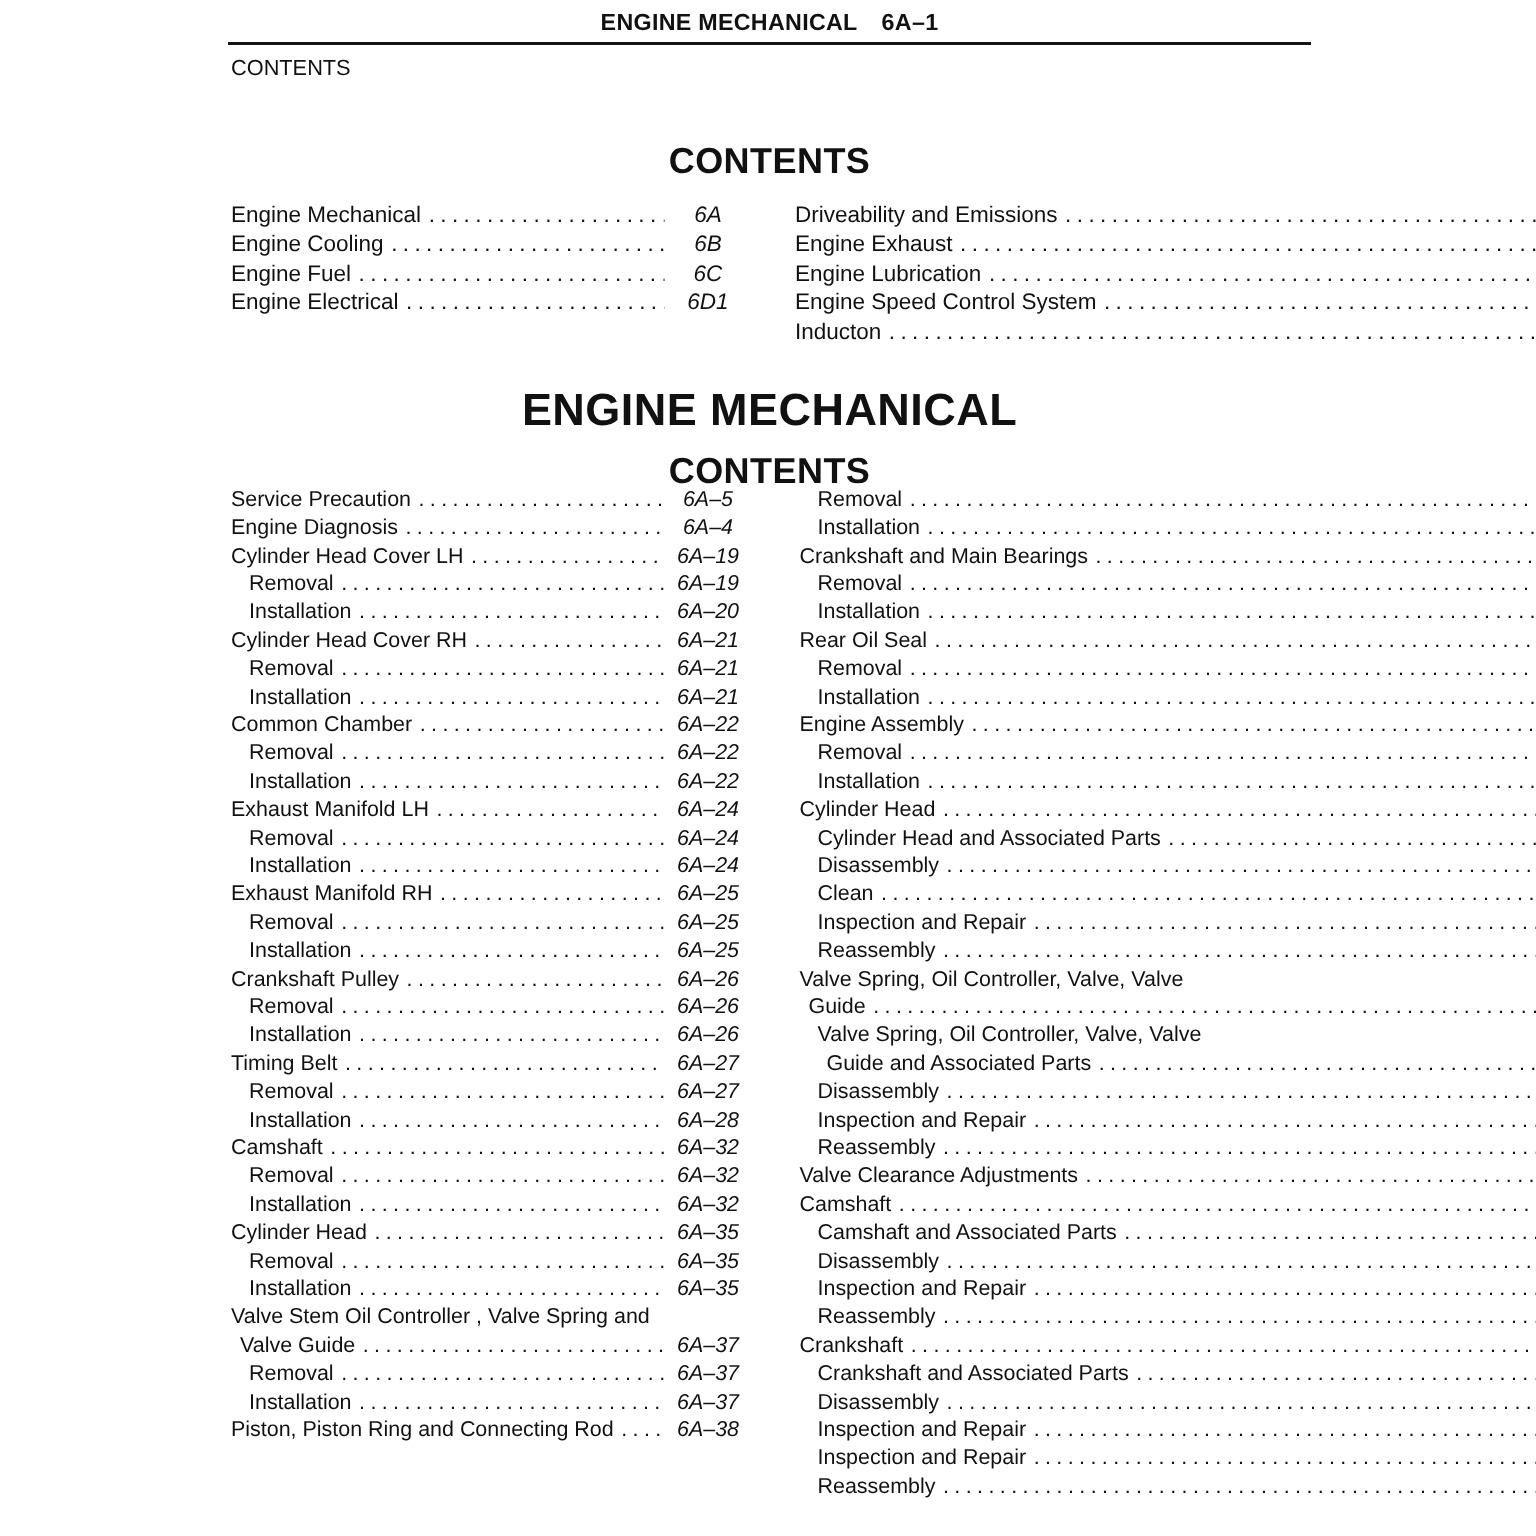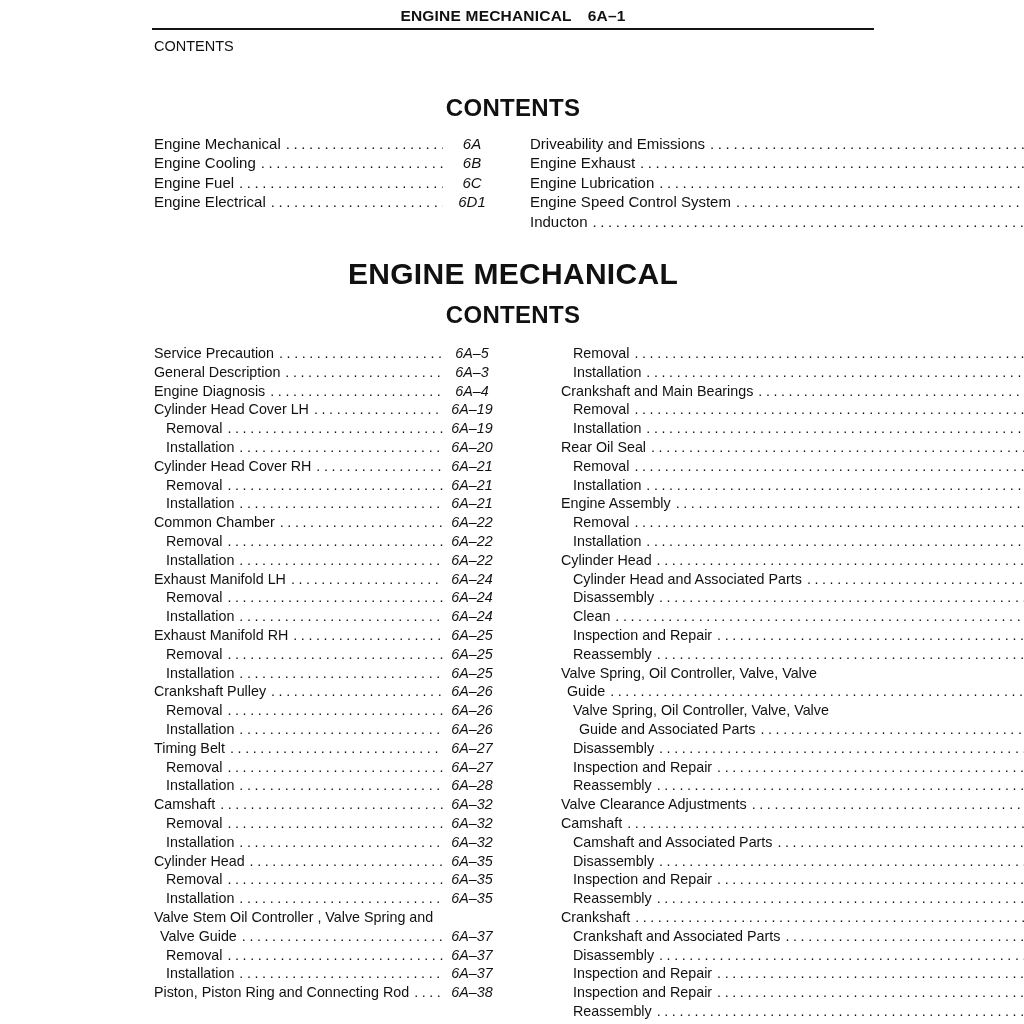--- a/index.html
+++ b/index.html
@@ -18,21 +18,21 @@
   .contents-h{font-size:24px;font-weight:bold;letter-spacing:.3px;}
   .c1{top:94px;}
   .title2{top:257px;font-size:30px;font-weight:bold;letter-spacing:.3px;}
   .c2{top:301px;}
 
   .toc{position:absolute;left:154px;width:721px;display:flex;}
   .toc .col{display:block;}
   .chapter{top:134px;font-size:15px;line-height:19.4px;}
   .chapter .colL{width:341px;margin-right:35px;}
   .chapter .colR{flex:1;}
-  .section{top:344px;font-size:14.3px;line-height:18.8px;gap:28px;}
+  .section{top:324px;font-size:14.3px;line-height:18.8px;}
   .section .colL{width:341px;margin-right:38px;}
   .section .colR{flex:1;}
 
   .entry.sub{padding-left:12px;}
   .row{display:flex;align-items:baseline;}
   .label{white-space:nowrap;}
   .wrap1{white-space:nowrap;}
   .wrap2 .label{padding-left:6px;}
   .dots{flex:1;min-width:8px;overflow:hidden;white-space:nowrap;margin:0 6px 0 5px;}
   .dots::after{content:"......................................................................";
@@ -123,27 +123,20 @@
     <div class="col colL" id="section-left">
         <div class="entry">
           <div class="row">
             <span class="label">Service Precaution</span>
             <span class="dots"></span>
             <span class="pageno">6A–5</span>
           </div>
         </div>
         <div class="entry">
           <div class="row">
-            <span class="label">General Description</span>
-            <span class="dots"></span>
-            <span class="pageno">6A–3</span>
-          </div>
-        </div>
-        <div class="entry">
-          <div class="row">
             <span class="label">Engine Diagnosis</span>
             <span class="dots"></span>
             <span class="pageno">6A–4</span>
           </div>
         </div>
         <div class="entry">
           <div class="row">
             <span class="label">Cylinder Head Cover LH</span>
             <span class="dots"></span>
             <span class="pageno">6A–19</span>

